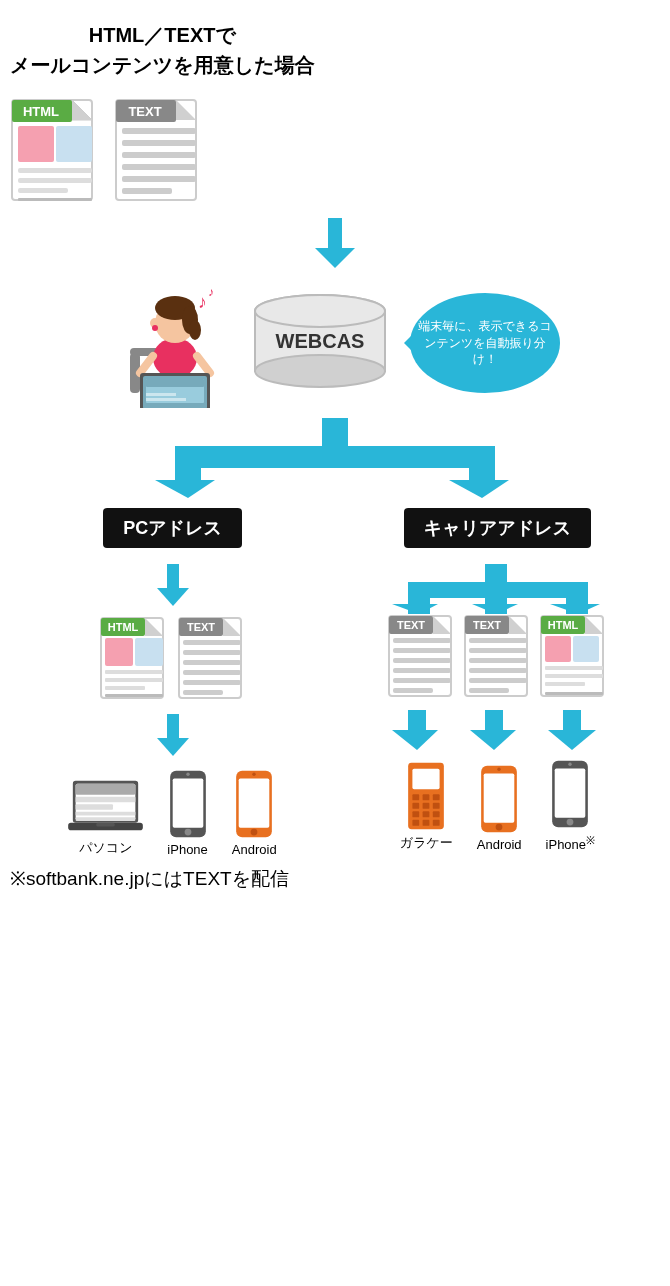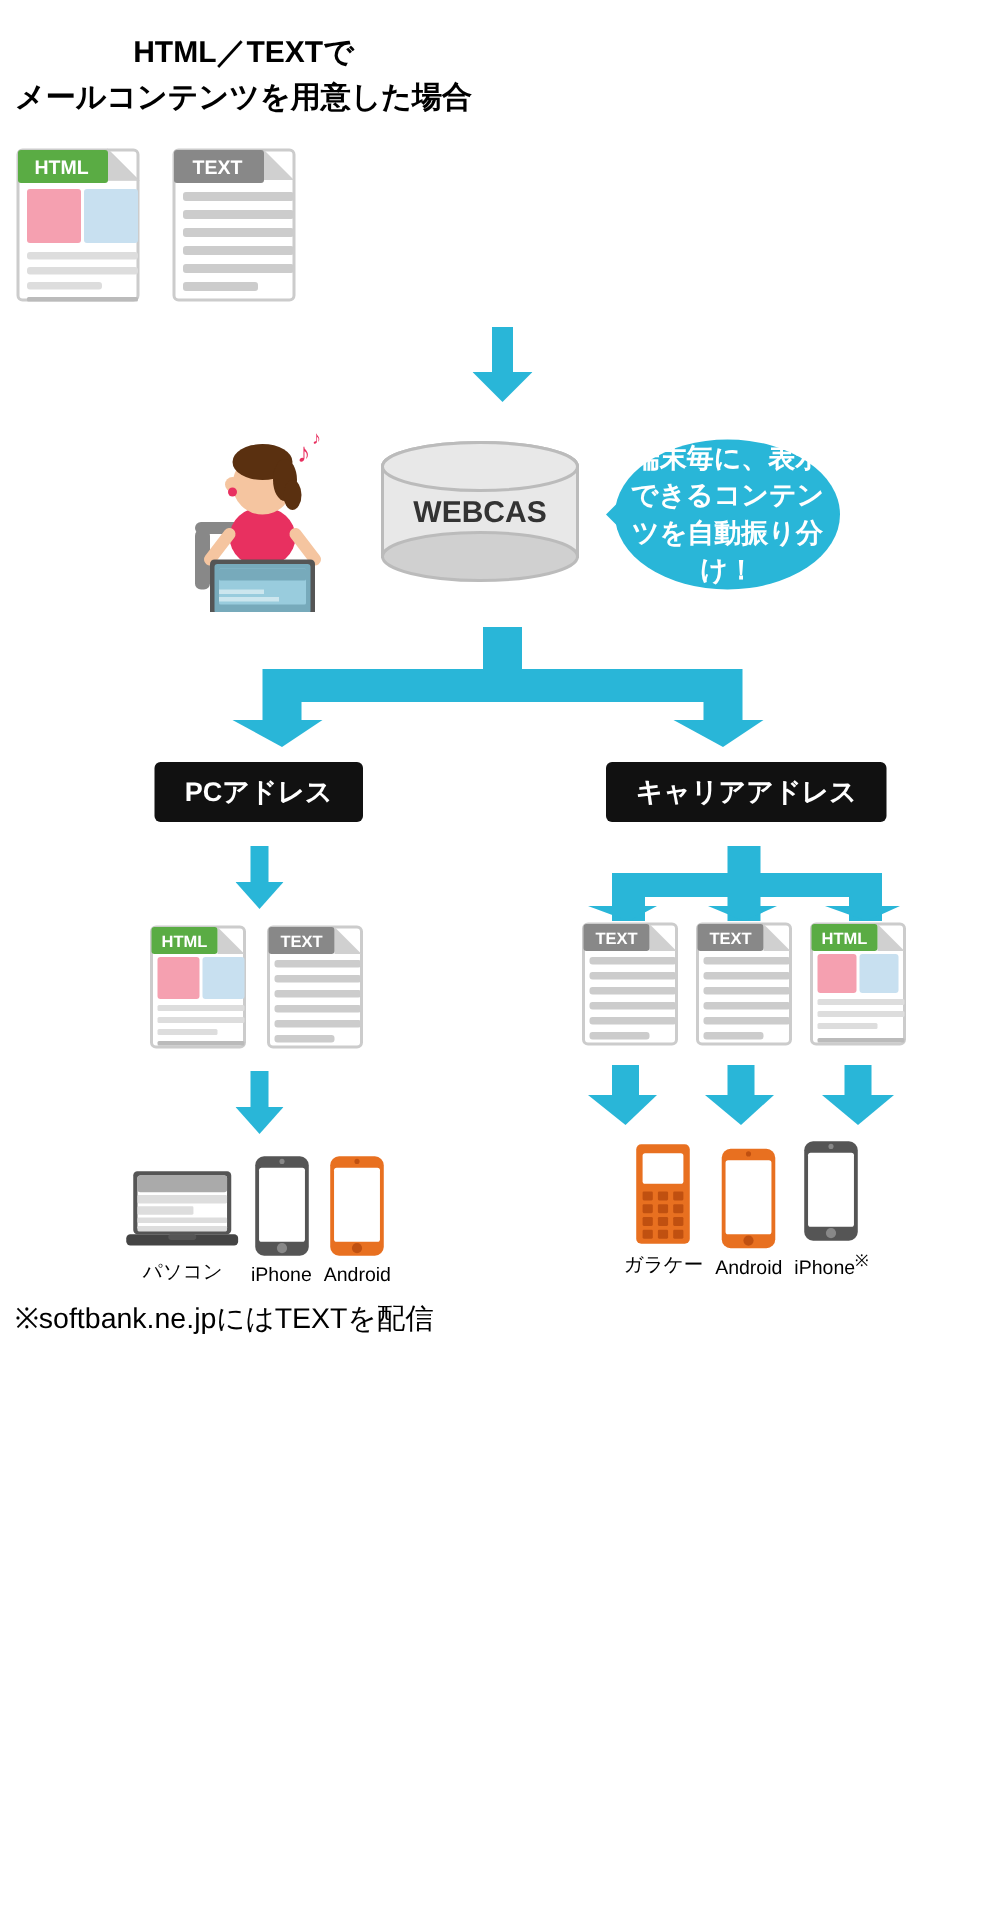--- a/index.html
+++ b/index.html
@@ -87,22 +87,22 @@
     .bubble {
       background: #29b6d8;
       color: #fff;
       border-radius: 50%;
       width: 150px;
       height: 100px;
       display: flex;
       align-items: center;
       justify-content: center;
       text-align: center;
-      font-size: 18px;
-      font-weight: bold;
+      font-size: 12px;
+      font-weight: normal;
       line-height: 1.4;
       position: relative;
       flex-shrink: 0;
       margin-left: 10px;
     }
 
     .bubble::before {
       content: '';
       position: absolute;
       left: -14px;
@@ -160,21 +160,21 @@
     .arrow-sm {
       width: 32px;
       height: 42px;
       margin: 0 auto 10px;
     }
     .arrow-sm svg { width: 100%; height: 100%; }
 
     
     .device-row {
       display: flex;
-      gap: 8px;
+      gap: 24px;
       justify-content: center;
       align-items: flex-end;
       margin-top: 4px;
     }
 
     .device-label {
       text-align: center;
       font-size: 13px;
       margin-top: 4px;
     }

